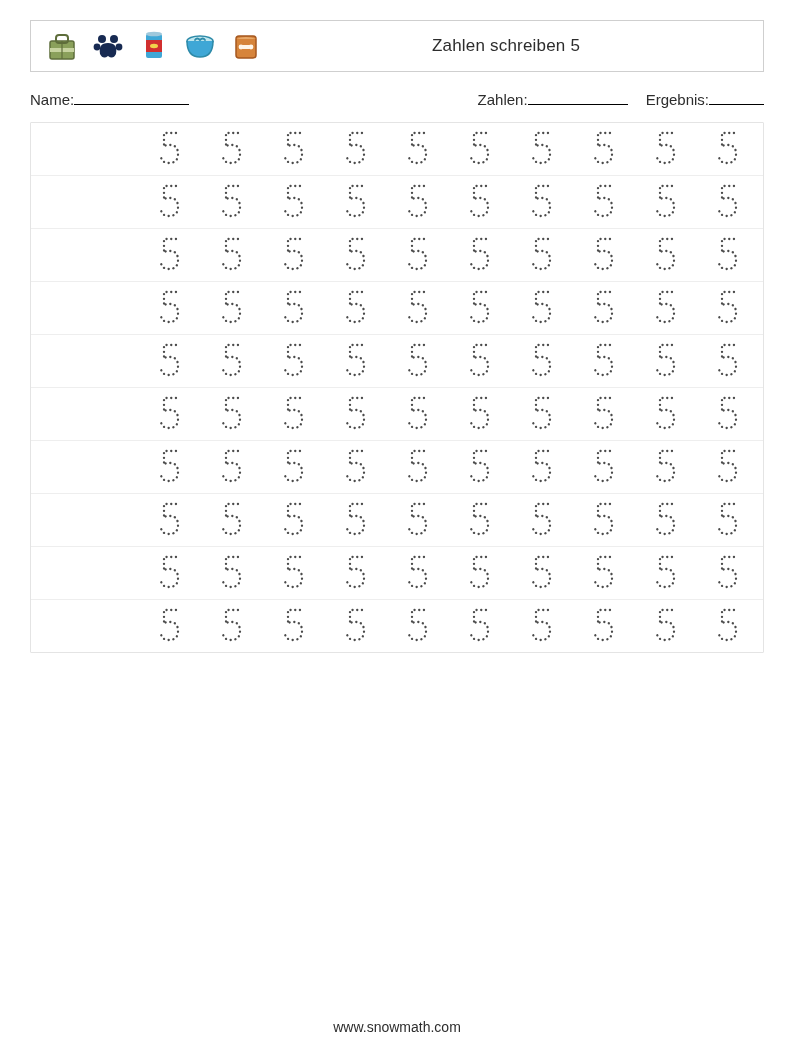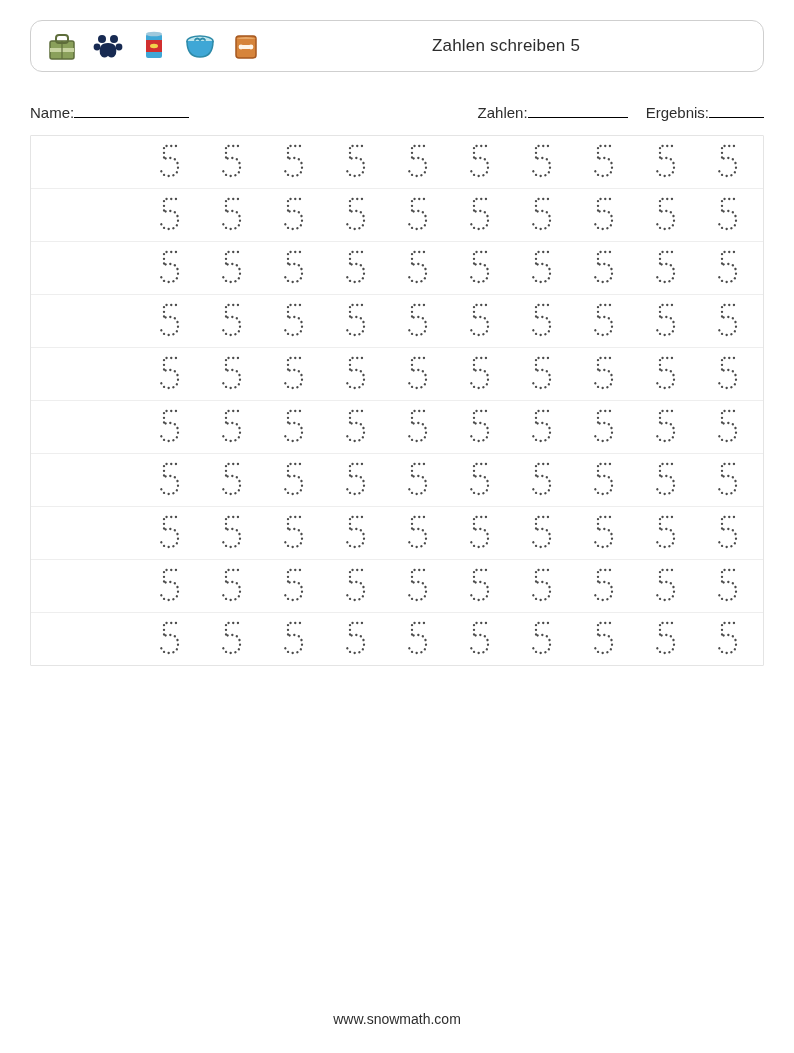--- a/index.html
+++ b/index.html
@@ -10,34 +10,34 @@
   .page{
     width:794px;height:1053px;
     box-sizing:border-box;
     padding:20px 30px 0 30px;
     position:relative;
   }
 
   
   .header-box{
     border:1px solid #cfcfcf;
-    border-radius:12px;
+    border-radius:0;
     height:50px;
     display:flex;align-items:center;
     padding:0 14px;
   }
   .icons{display:flex;gap:12px;align-items:center}
   .icon-slot{width:34px;height:34px;display:flex;align-items:center;justify-content:center}
   .title-wrap{flex:1;text-align:center}
   .title{font-size:17px;letter-spacing:.2px}
 
   
   .meta-row{
     display:flex;align-items:baseline;
-    margin-top:31px;margin-bottom:14px;
+    margin-top:18px;margin-bottom:14px;
     font-size:15px;
   }
   .blank{border-bottom:1.2px solid #000;display:inline-block;height:14px}
   .blank-md{width:115px}
   .blank-sm{width:100px}
   .blank-xs{width:55px}
   .spacer{flex:1}
 
   
   .sheet{
@@ -52,21 +52,21 @@
   .row + .row{border-top:1px solid #eeeeee}
   .cells{display:flex;gap:36px}
   .trace-digit{
     width:26px;text-align:center;
     pointer-events:none;
   }
   .trace-digit svg{display:block}
 
   
   .footer{
-    position:absolute;left:0;right:0;bottom:26px;
+    position:absolute;left:0;right:0;bottom:18px;
     text-align:center;font-size:14px;color:#2d2d2d;
   }
 </style>
 </head>
 <body>
 
 <svg width="0" height="0" style="position:absolute">
   <defs>
     <g id="digit5">
       <path d="M19 4 H7 V18 Q7 16 13 16 Q21 16 21 25 Q21 34 12 34 Q5 34 4 28" fill="none" stroke="#4a4a4a" stroke-width="2.3" stroke-linecap="round" stroke-dasharray="0.1 4.6"></path>

